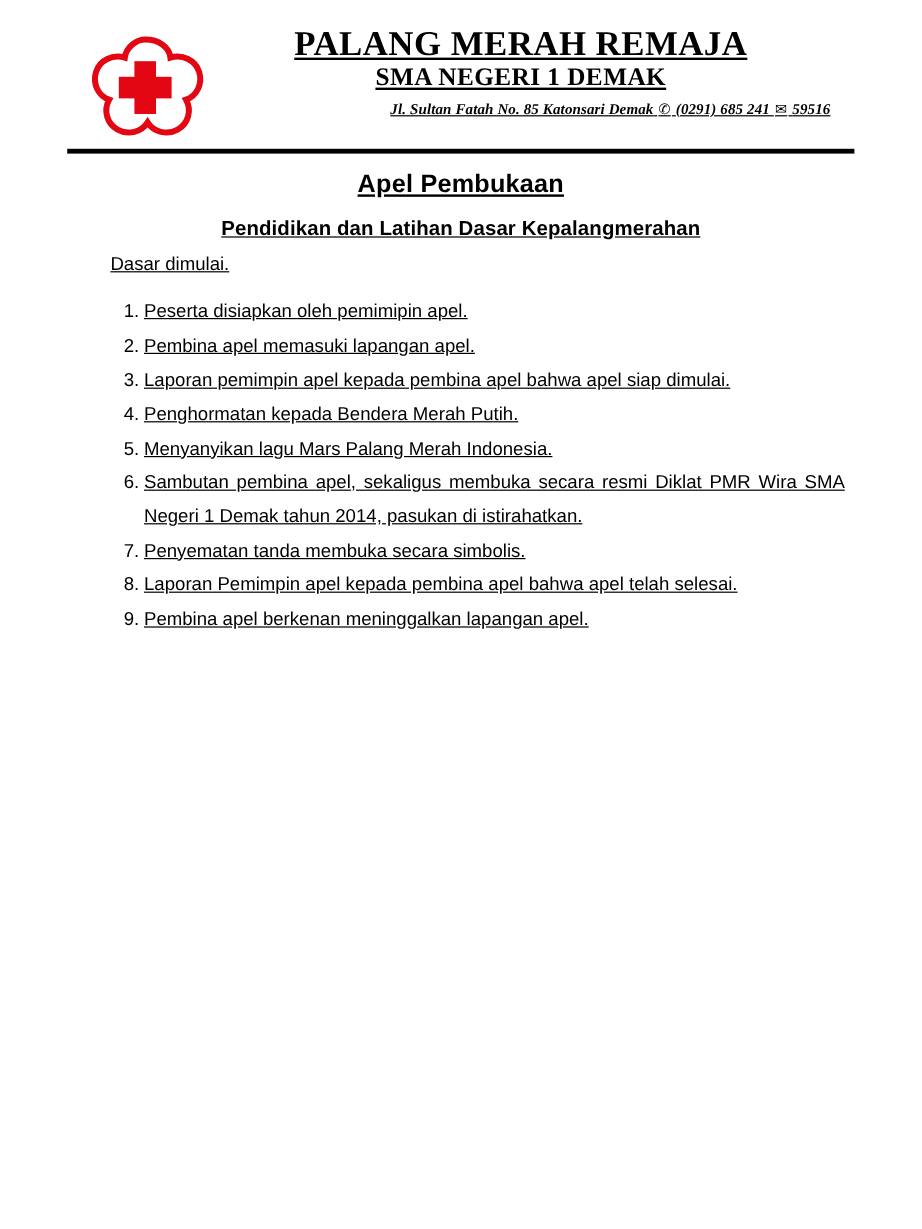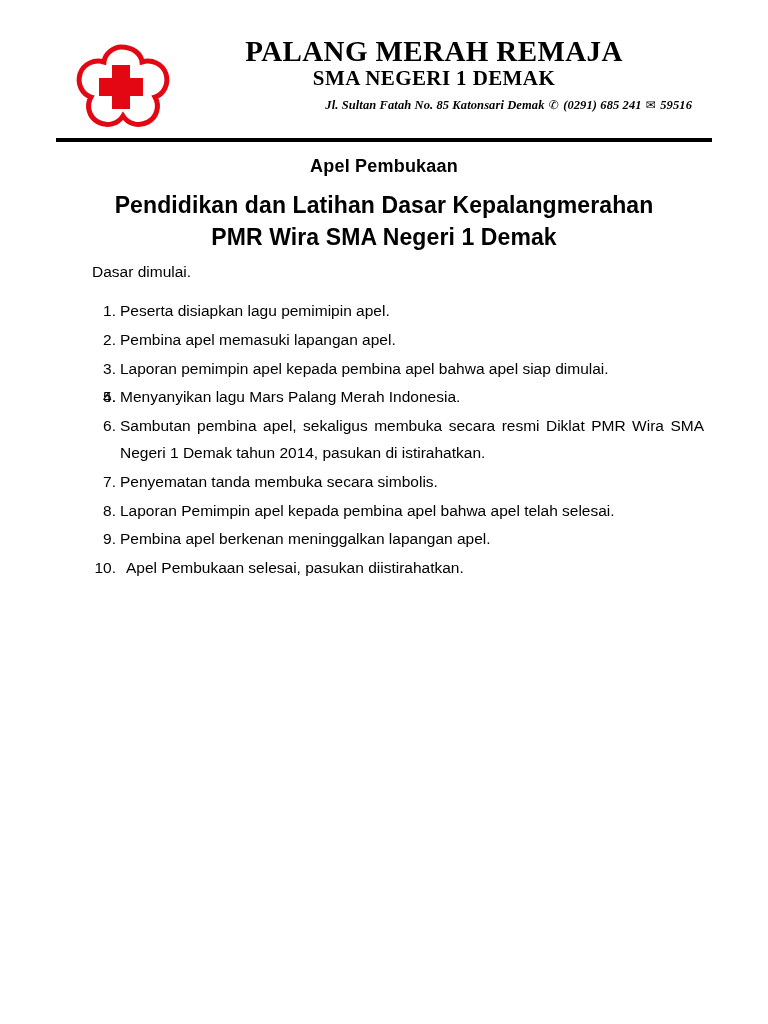--- a/index.html
+++ b/index.html
@@ -12,21 +12,22 @@
     height: 1024px;
     font-family: "Liberation Sans", sans-serif;
     color: #000000;
     overflow: hidden;
   }
   .page {
     position: relative;
     width: 768px;
     height: 1024px;
     box-sizing: border-box;
-    padding: 34px 56px 0 56px;
+    padding: 20px 56px 0 56px;
+    text-decoration: underline;
   }
 
   
   .letterhead {
     position: relative;
     display: flex;
     align-items: flex-start;
     padding-left: 10px;
   }
   .logo {
@@ -78,26 +79,26 @@
     border-top: 4px solid #000000;
     height: 0;
   }
 
   
   .title-block {
     text-align: center;
     margin-top: 14px;
   }
   .doc-title {
-    font-size: 18px;
+    font-size: 21px;
     font-weight: bold;
     letter-spacing: 0.2px;
   }
   .subtitle {
-    font-size: 23px;
+    font-size: 17px;
     font-weight: bold;
     margin-top: 13px;
     line-height: 1.38;
   }
   .subtitle div { letter-spacing: 0.1px; }
 
   
   .intro {
     font-size: 15.5px;
     margin-top: 10px;
@@ -172,41 +173,41 @@
       </div>
     </div>
   </div>
 
   <div class="rule"></div>
 
   <div class="title-block">
     <div class="doc-title">Apel Pembukaan</div>
     <div class="subtitle">
       <div>Pendidikan dan Latihan Dasar Kepalangmerahan</div>
-      <div>PMR Wira SMA Negeri 1 Demak</div>
     </div>
   </div>
 
   <div class="intro">Dasar dimulai.</div>
 
   <ol class="steps">
     <li>
       <span class="num">1.</span>
-      <span>Peserta disiapkan lagu pemimipin apel.</span>
+      <span>Peserta disiapkan oleh pemimipin apel.</span>
     </li>
     <li>
       <span class="num">2.</span>
       <span>Pembina apel memasuki lapangan apel.</span>
     </li>
     <li>
       <span class="num">3.</span>
       <span>Laporan pemimpin apel kepada pembina apel bahwa apel siap dimulai.</span>
     </li>
     <li>
       <span class="num">4.</span>
+      <span>Penghormatan kepada Bendera Merah Putih.</span>
     </li>
     <li>
       <span class="num">5.</span>
       <span>Menyanyikan lagu Mars Palang Merah Indonesia.</span>
     </li>
     <li>
       <span class="num">6.</span>
       <span>Sambutan pembina apel, sekaligus membuka secara resmi Diklat PMR Wira SMA Negeri 1 Demak tahun 2014, pasukan di istirahatkan.</span>
     </li>
     <li>
@@ -214,19 +215,15 @@
       <span>Penyematan tanda membuka secara simbolis.</span>
     </li>
     <li>
       <span class="num">8.</span>
       <span>Laporan Pemimpin apel kepada pembina apel bahwa apel telah selesai.</span>
     </li>
     <li>
       <span class="num">9.</span>
       <span>Pembina apel berkenan meninggalkan lapangan apel.</span>
     </li>
-    <li class="wide-num">
-      <span class="num">10.</span>
-      <span>Apel Pembukaan selesai, pasukan diistirahatkan.</span>
-    </li>
   </ol>
 
 </div>
 
 </body></html>

